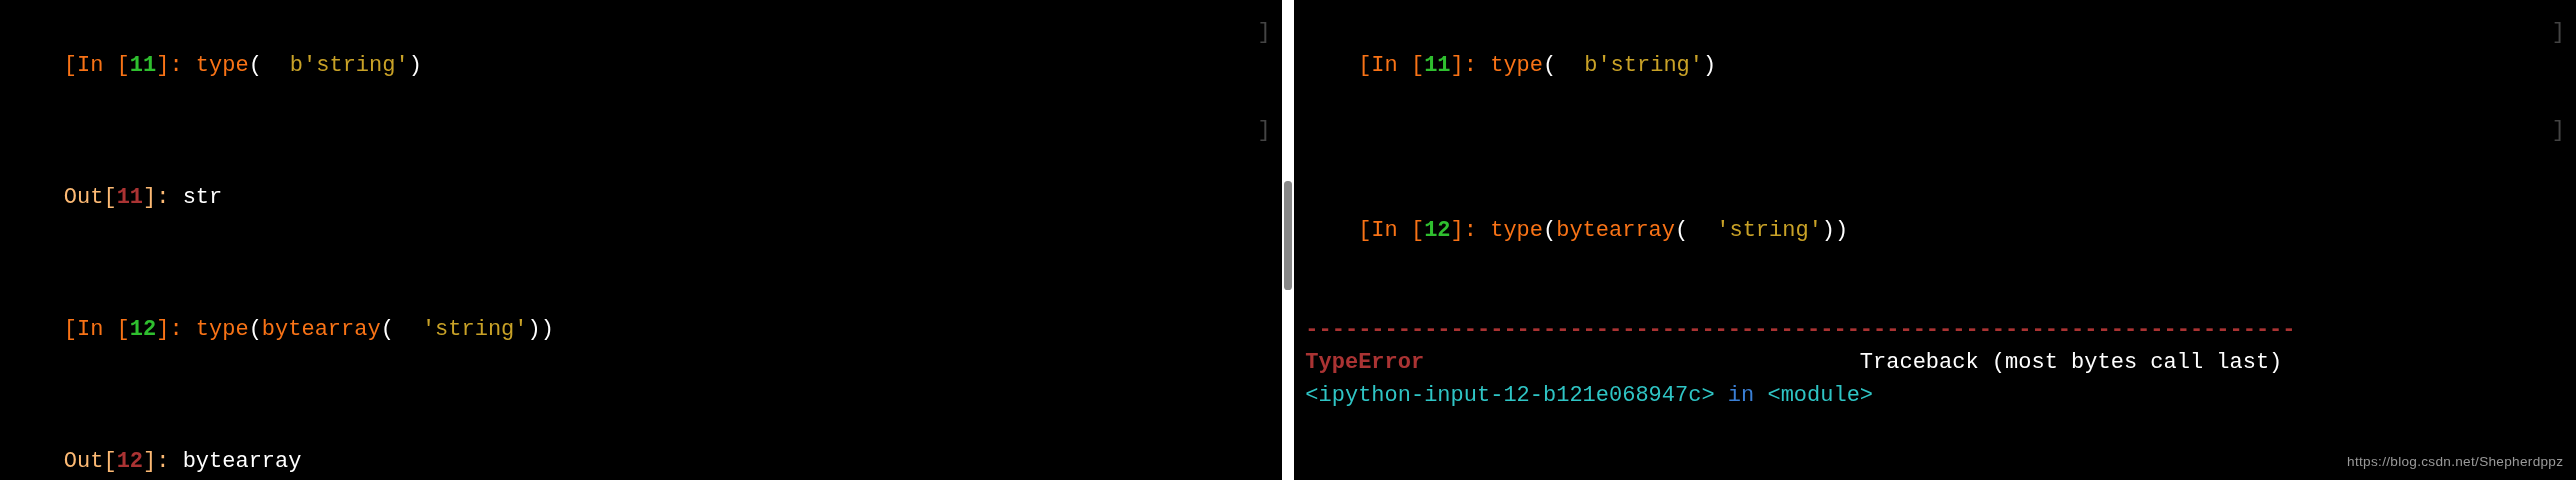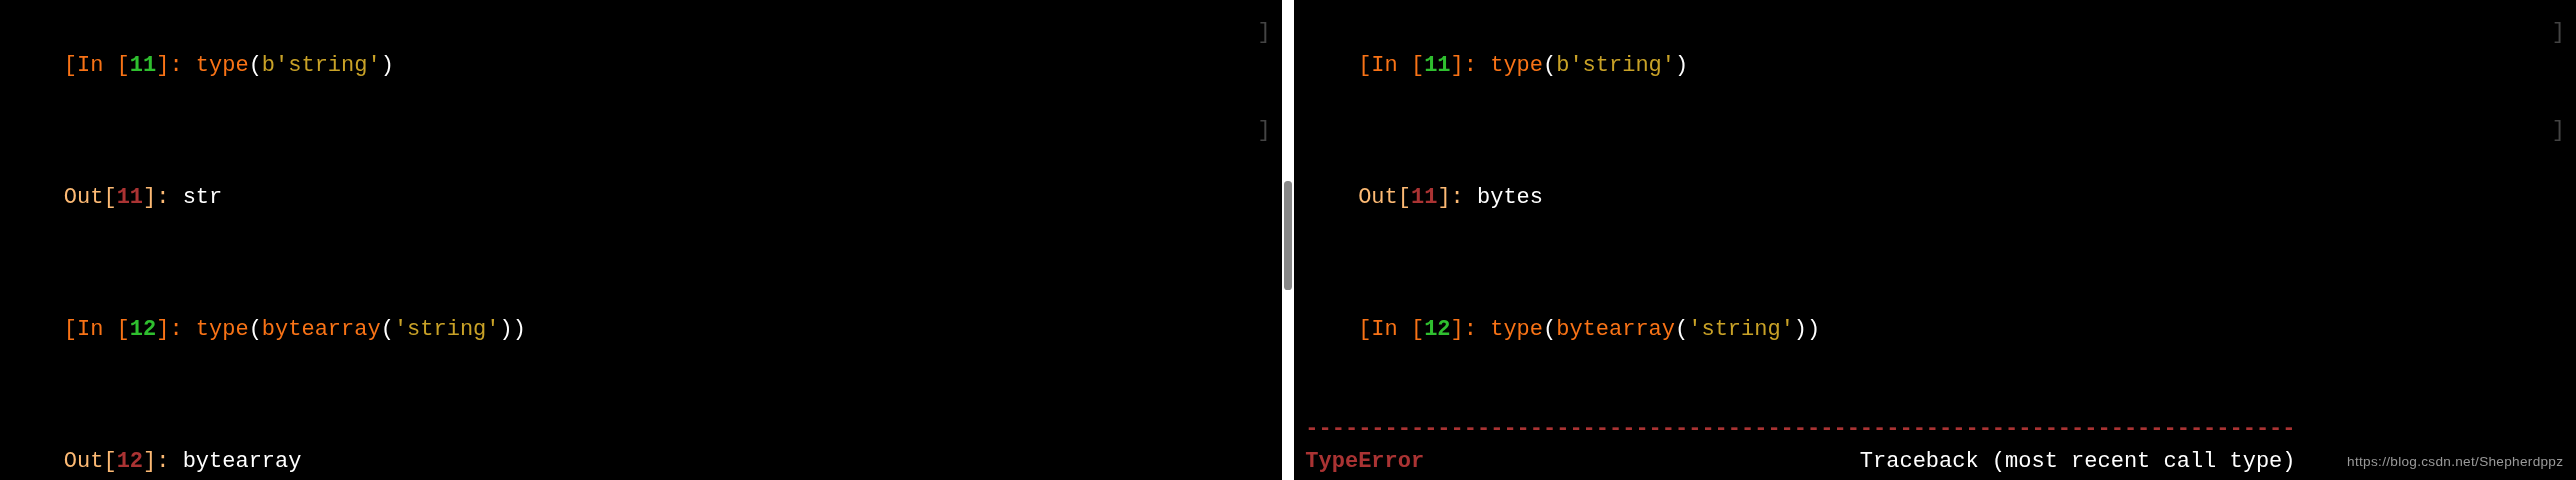--- a/index.html
+++ b/index.html
@@ -36,21 +36,21 @@
     height: 109px;
     background: #888;
     border-radius: 3.6px;
   }
   .line { white-space: pre; }
   .blank { height: 1.5em; }
   .g  { color: #f97316; }      
   .gb { color: #2fbf2f; font-weight: bold; } 
   .db { color: #aa3333; font-weight: bold; } 
   .n  { color: #fdba74; }      
-  .y  { color: #c9a227; }      
+  .y  { color: #c9a227; margin-left: 28px; }      
   .b  { color: #3a7fd5; }      
   .c  { color: #2fc5c5; }      
   .w  { color: #ffffff; }
   .rbracket {
     position: absolute;
     color: #444;
   }
   .watermark {
     position: absolute;
     right: 12.7px;
@@ -87,29 +87,26 @@
 </div>
 
 <div class="divider"></div>
 
 <div class="pane">
 
   <div class="line">
     <span class="g">[In [</span><span class="gb">11</span><span class="g">]: </span><span><span class="g">type</span><span class="w">(</span><span class="y">b'string'</span><span class="w">)</span></span>
     <span class="rbracket" style="right:11px; top:16.3px;">]</span>
   </div>
-  <div class="line">
-    <span class="n">Out[</span><span class="db">11</span><span class="n">]: </span><span class="w">bytes</span>
-  </div>
   <div class="blank"></div>
 
   <div class="line">
     <span class="g">[In [</span><span class="gb">12</span><span class="g">]: </span><span><span class="g">type</span><span class="w">(</span><span class="g">bytearray</span><span class="w">(</span><span class="y">'string'</span><span class="w">))</span></span>
     <span class="rbracket" style="right:11px; top:114px;">]</span>
   </div>
 
   <div class="line"><span class="db">---------------------------------------------------------------------------</span></div>
-  <div class="line"><span class="db">TypeError</span><span class="w">                                 Traceback (most recent call type)</span></div>
+  <div class="line"><span class="db">TypeError</span><span class="w">                                 Traceback (most bytes call last)</span></div>
   <div class="line"><span class="c">&lt;ipython-input-12-b121e068947c&gt;</span><span class="b"> in </span><span class="c">&lt;module&gt;</span></div>
 
   <div class="watermark">https://blog.csdn.net/Shepherdppz</div>
 </div>
 
 
 </body></html>

